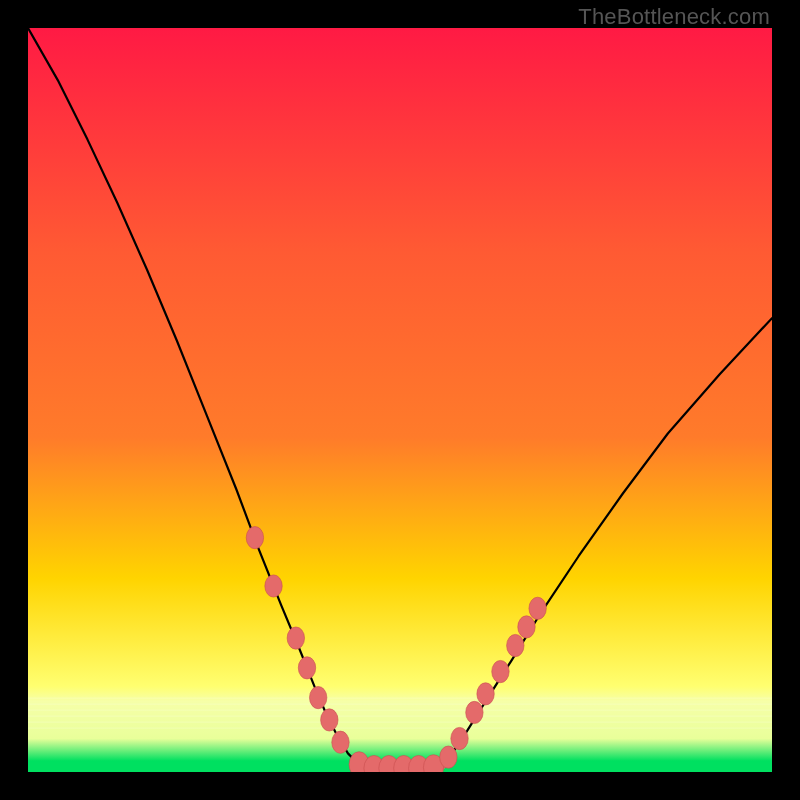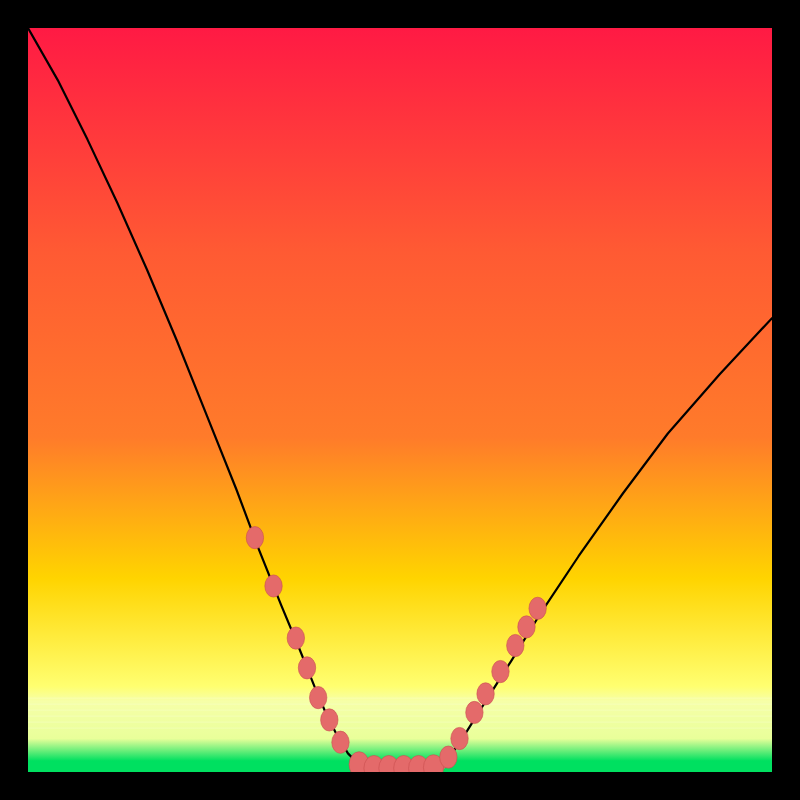--- a/index.html
+++ b/index.html
@@ -37,20 +37,21 @@
     letter-spacing: 0.2px;
     user-select: none;
   }
   svg { display: block; }
 </style>
 </head>
 <body>
 
 <div class="frame">
 
+  <div class="watermark">TheBottleneck.com</div>
 
   <div class="plot">
     <svg id="chart-svg" width="744" height="744" viewBox="0 0 744 744">
         <defs>
           <linearGradient id="bg" x1="0" y1="0" x2="0" y2="1">
             <stop offset="0" stop-color="#ff1a44"></stop>
             <stop offset="0.3" stop-color="#ff5a33"></stop>
             <stop offset="0.55" stop-color="#ff7b2a"></stop>
             <stop offset="0.74" stop-color="#ffd400"></stop>
             <stop offset="0.885" stop-color="#ffff70"></stop>

